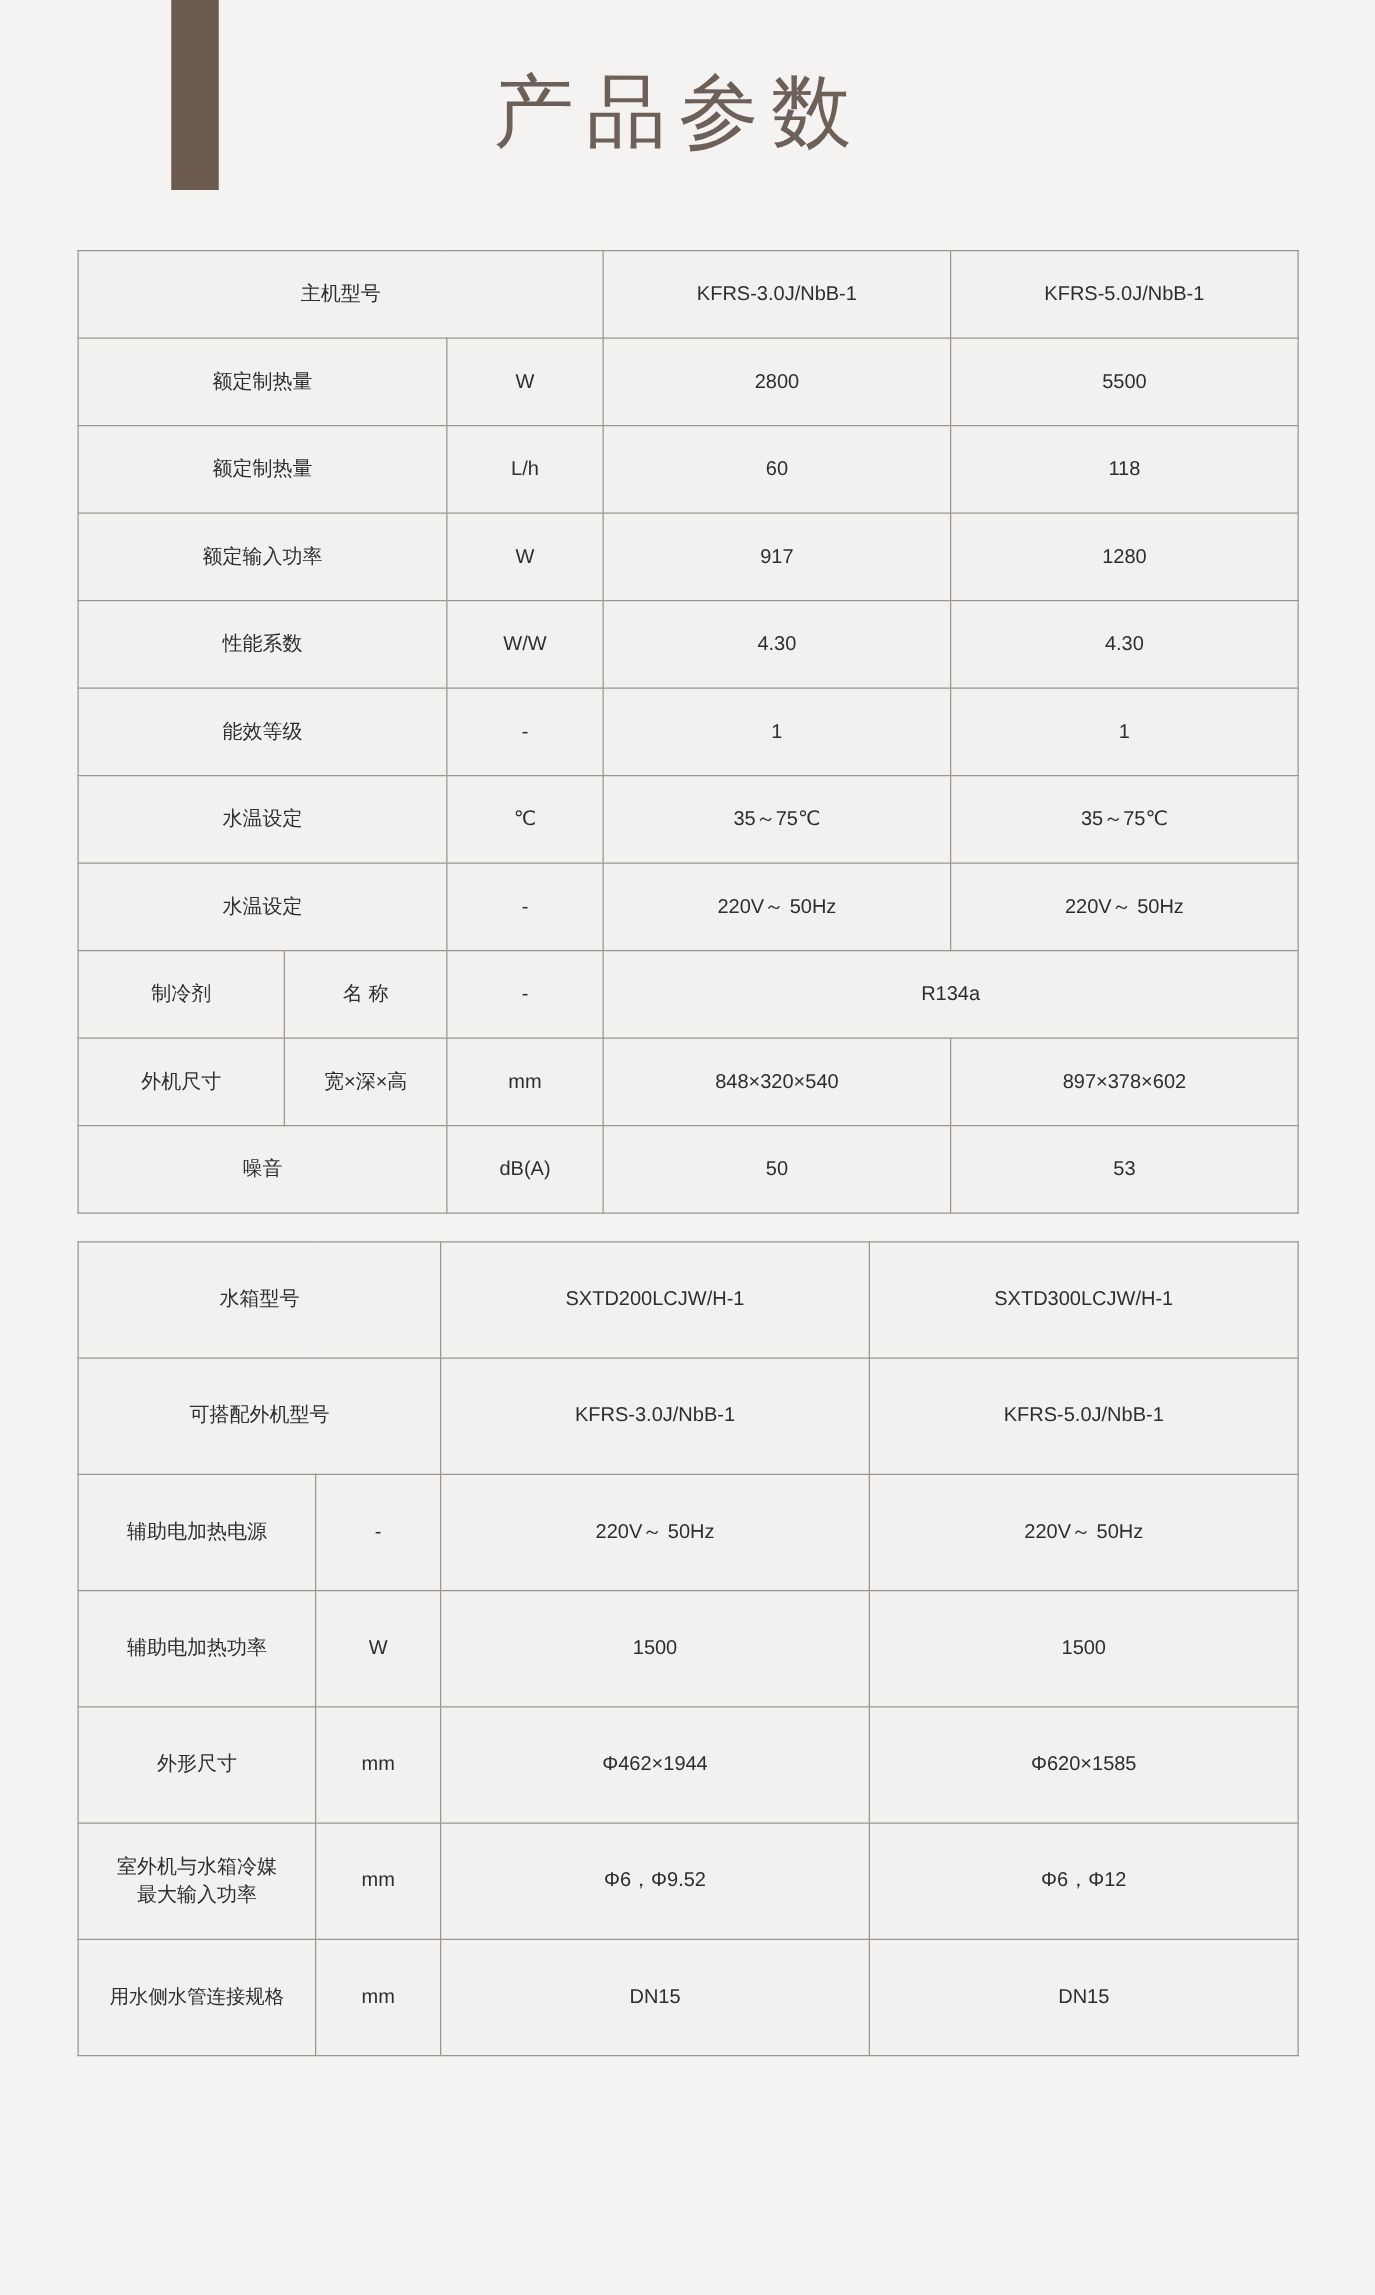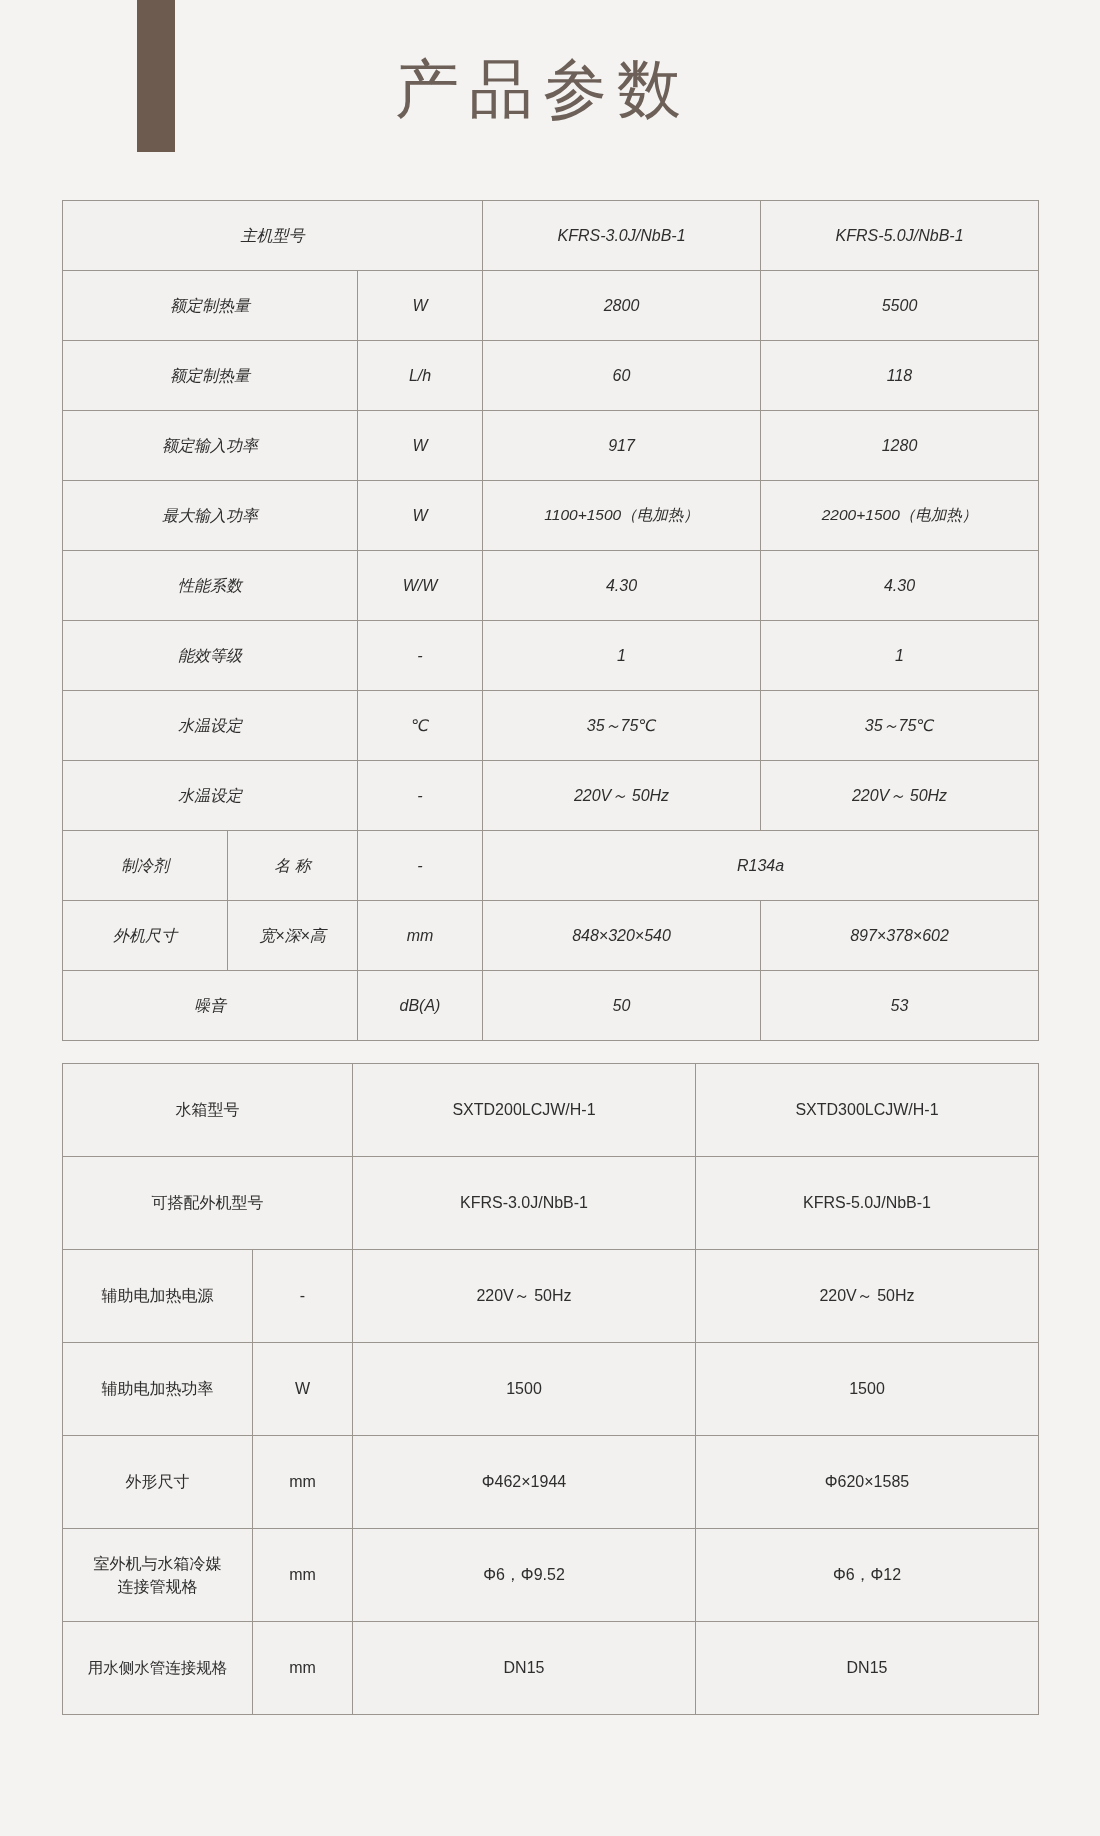--- a/index.html
+++ b/index.html
@@ -62,21 +62,21 @@
     vertical-align: middle;
     font-size: 16px;
     color: #2e2e2e;
     padding: 6px 4px;
     line-height: 1.45;
     background: #f2f1ef;
   }
   table.spec td.small {
     font-size: 15.5px;
   }
-  .t1 td { height: 57px; font-style: italic; }
+  .t1 td { height: 57px; }
   .t2 td { height: 80px; }
 
   .gap { height: 22px; }
 </style>
 </head>
 <body>
 
 <div class="page">
 
   <div class="header">
@@ -111,26 +111,20 @@
           <td>60</td>
           <td>118</td>
         </tr>
         <tr>
           <td colspan="2">额定输入功率</td>
           <td>W</td>
           <td>917</td>
           <td>1280</td>
         </tr>
         <tr>
-          <td colspan="2">最大输入功率</td>
-          <td>W</td>
-          <td class="small">1100+1500（电加热）</td>
-          <td class="small">2200+1500（电加热）</td>
-        </tr>
-        <tr>
           <td colspan="2">性能系数</td>
           <td>W/W</td>
           <td>4.30</td>
           <td>4.30</td>
         </tr>
         <tr>
           <td colspan="2">能效等级</td>
           <td>-</td>
           <td>1</td>
           <td>1</td>
@@ -204,21 +198,21 @@
           <td>1500</td>
         </tr>
         <tr>
           <td>外形尺寸</td>
           <td>mm</td>
           <td>Φ462×1944</td>
           <td>Φ620×1585</td>
         </tr>
         <tr>
           <td style="white-space: pre-line;">室外机与水箱冷媒
-连接管规格</td>
+最大输入功率</td>
           <td>mm</td>
           <td>Φ6，Φ9.52</td>
           <td>Φ6，Φ12</td>
         </tr>
         <tr>
           <td class="small">用水侧水管连接规格</td>
           <td>mm</td>
           <td>DN15</td>
           <td>DN15</td>
         </tr>

